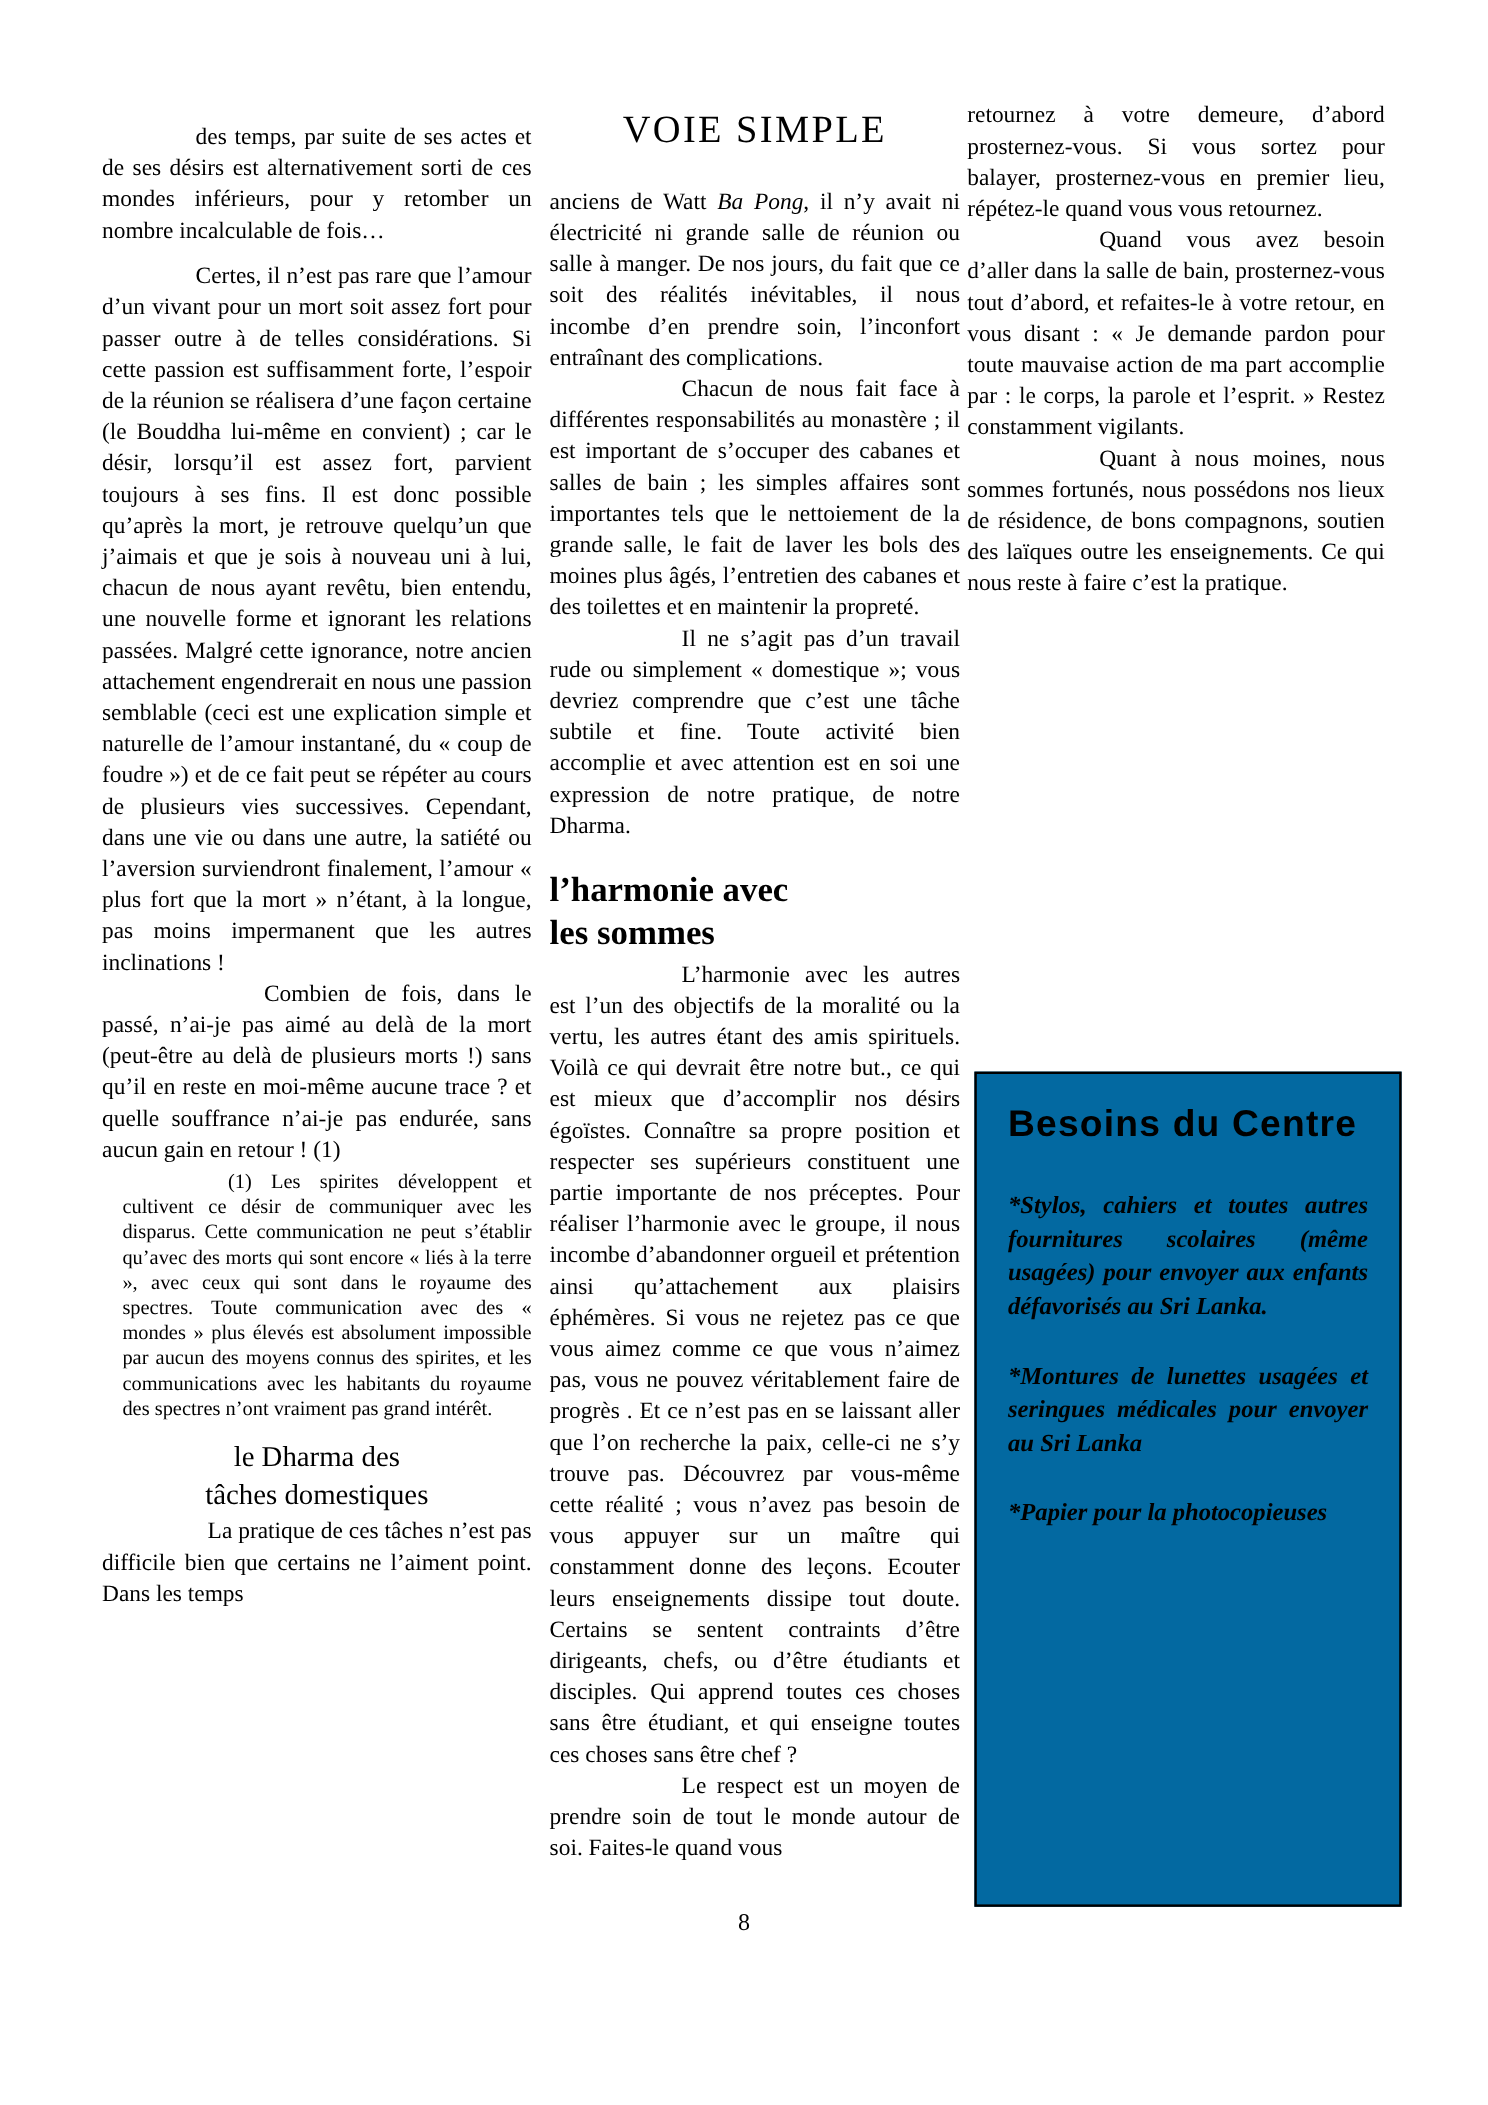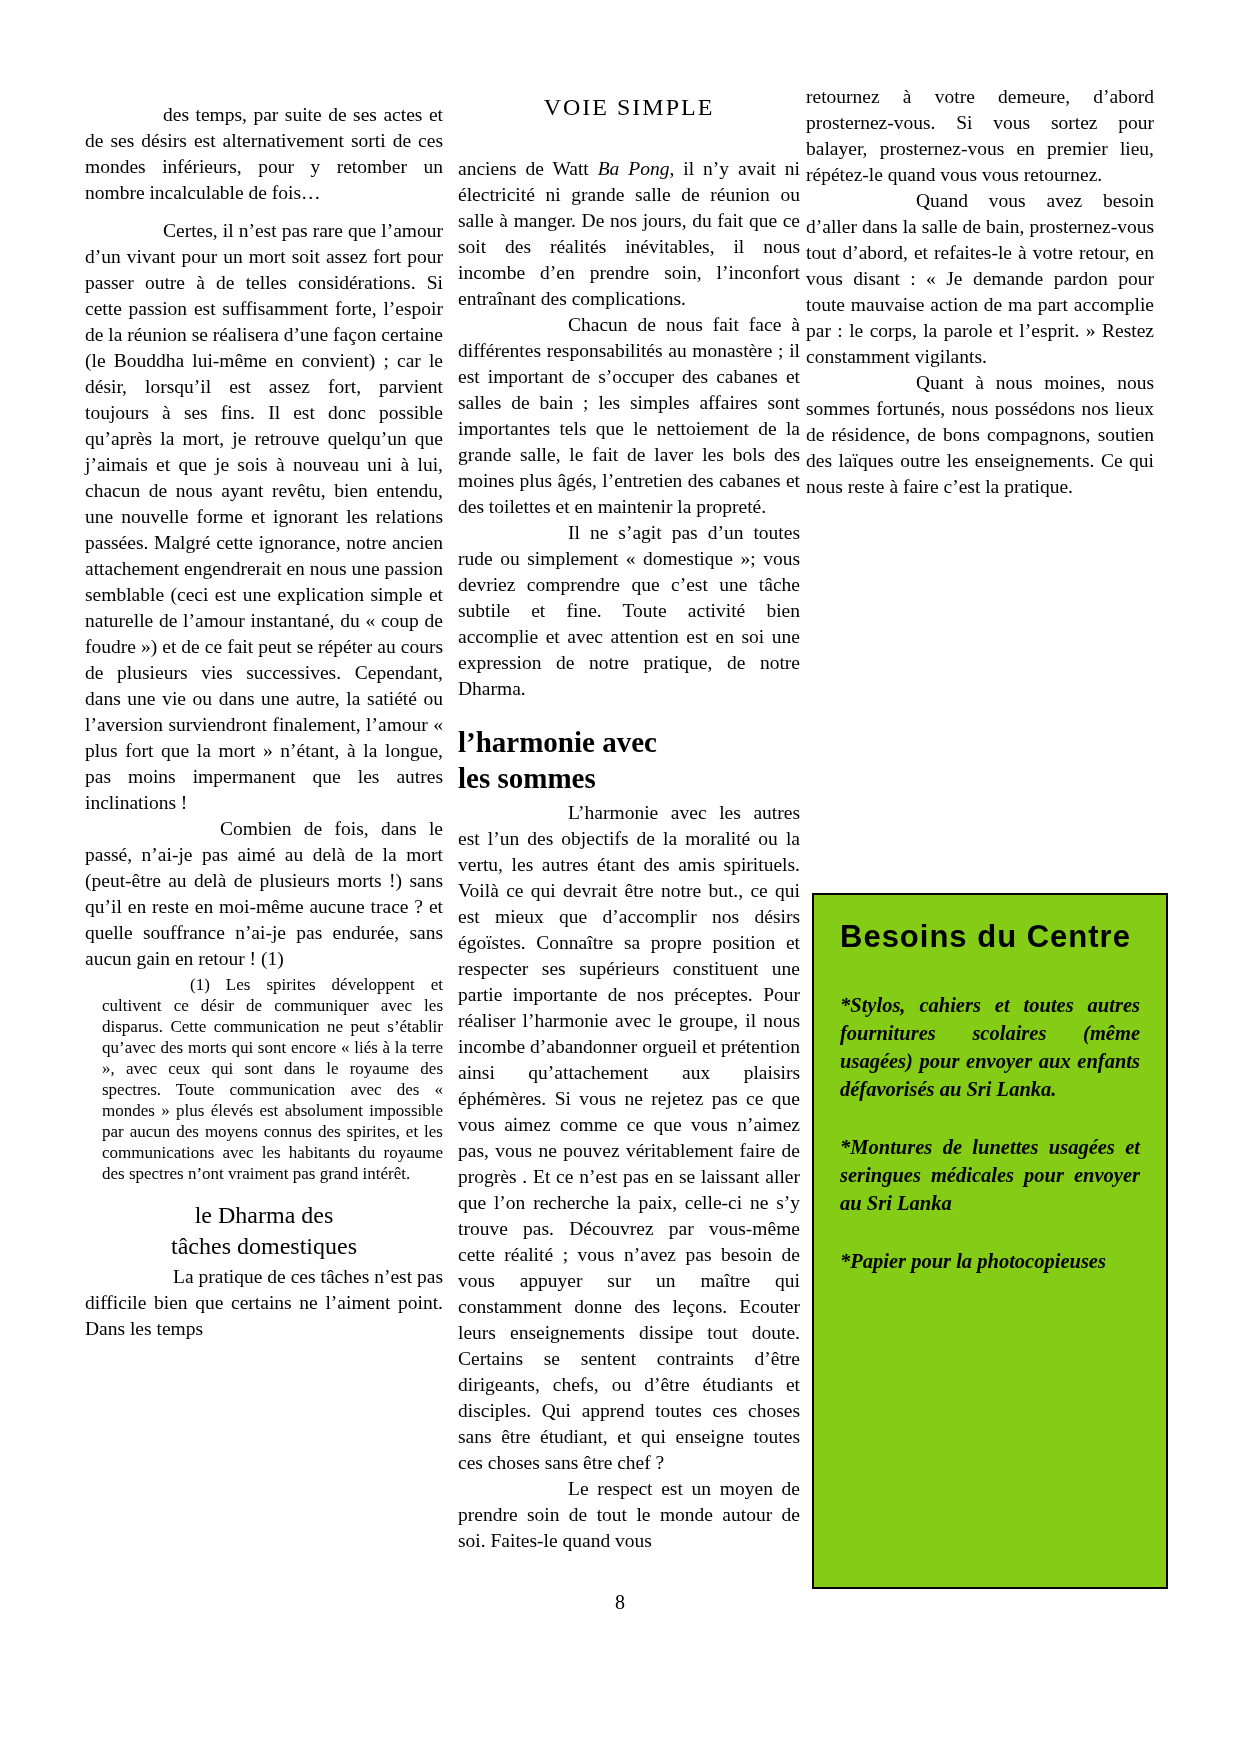--- a/index.html
+++ b/index.html
@@ -41,21 +41,21 @@
   .dharma-heading {
     margin: 16px 0 2px 0;
     font-size: 24px;
     line-height: 31px;
     text-align: center;
     font-weight: normal;
   }
 
   .voie-title {
     margin: 0 0 30px 0;
-    font-size: 24px;
+    font-size: 32px;
     line-height: 38px;
     text-align: center;
     font-weight: normal;
     letter-spacing: 2px;
     white-space: nowrap;
   }
 
   .harmonie-heading {
     margin: 22px 0 4px 0;
     font-size: 29px;
@@ -113,33 +113,33 @@
     <p class="body ind-xl">Combien de fois, dans le passé, n’ai-je pas aimé au delà de la mort (peut-être au delà de plusieurs morts !) sans qu’il en reste en moi-même aucune trace ? et quelle souffrance n’ai-je pas endurée, sans aucun gain en retour ! (1)</p>
     <p class="footnote">(1) Les spirites développent et cultivent ce désir de communiquer avec les disparus. Cette communication ne peut s’établir qu’avec des morts qui sont encore « liés à la terre », avec ceux qui sont dans le royaume des spectres. Toute communication avec des « mondes » plus élevés est absolument impossible par aucun des moyens connus des spirites, et les communications avec les habitants du royaume des spectres n’ont vraiment pas grand intérêt.</p>
     <h2 class="dharma-heading"><span>le Dharma des</span><br><span>tâches domestiques</span></h2>
     <p class="body ind-md">La pratique de ces tâches n’est pas difficile bien que certains ne l’aiment point. Dans les temps</p>
   </div>
 
   <div class="col col2">
     <h1 class="voie-title">VOIE SIMPLE</h1>
     <p class="body"><span>anciens de Watt </span><span class="italic-run">Ba Pong</span><span>, il n’y avait ni électricité ni grande salle de réunion ou salle à manger. De nos jours, du fait que ce soit des réalités inévitables, il nous incombe d’en prendre soin, l’inconfort entraînant des complications.</span></p>
     <p class="body ind-lg">Chacun de nous fait face à différentes responsabilités au monastère ; il est important de s’occuper des cabanes et salles de bain ; les simples affaires sont importantes tels que le nettoiement de la grande salle, le fait de laver les bols des moines plus âgés, l’entretien des cabanes et des toilettes et en maintenir la propreté.</p>
-    <p class="body ind-lg">Il ne s’agit pas d’un toutes rude ou simplement « domestique »; vous devriez comprendre que c’est une tâche subtile et fine. Toute activité bien accomplie et avec attention est en soi une expression de notre pratique, de notre Dharma.</p>
+    <p class="body ind-lg">Il ne s’agit pas d’un travail rude ou simplement « domestique »; vous devriez comprendre que c’est une tâche subtile et fine. Toute activité bien accomplie et avec attention est en soi une expression de notre pratique, de notre Dharma.</p>
     <h2 class="harmonie-heading"><span>l’harmonie avec</span><br><span>les sommes</span></h2>
     <p class="body ind-lg">L’harmonie avec les autres est l’un des objectifs de la moralité ou la vertu, les autres étant des amis spirituels. Voilà ce qui devrait être notre but., ce qui est mieux que d’accomplir nos désirs égoïstes. Connaître sa propre position et respecter ses supérieurs constituent une partie importante de nos préceptes. Pour réaliser l’harmonie avec le groupe, il nous incombe d’abandonner orgueil et prétention ainsi qu’attachement aux plaisirs éphémères. Si vous ne rejetez pas ce que vous aimez comme ce que vous n’aimez pas, vous ne pouvez véritablement faire de progrès . Et ce n’est pas en se laissant aller que l’on recherche la paix, celle-ci ne s’y trouve pas. Découvrez par vous-même cette réalité ; vous n’avez pas besoin de vous appuyer sur un maître qui constamment donne des leçons. Ecouter leurs enseignements dissipe tout doute. Certains se sentent contraints d’être dirigeants, chefs, ou d’être étudiants et disciples. Qui apprend toutes ces choses sans être étudiant, et qui enseigne toutes ces choses sans être chef ?</p>
     <p class="body ind-lg">Le respect est un moyen de prendre soin de tout le monde autour de soi. Faites-le quand vous</p>
   </div>
 
   <div class="col col3">
     <p class="body">retournez à votre demeure, d’abord prosternez-vous. Si vous sortez pour balayer, prosternez-vous en premier lieu, répétez-le quand vous vous retournez.</p>
     <p class="body ind-lg">Quand vous avez besoin d’aller dans la salle de bain, prosternez-vous tout d’abord, et refaites-le à votre retour, en vous disant : « Je demande pardon pour toute mauvaise action de ma part accomplie par : le corps, la parole et l’esprit. » Restez constamment vigilants.</p>
     <p class="body ind-lg">Quant à nous moines, nous sommes fortunés, nous possédons nos lieux de résidence, de bons compagnons, soutien des laïques outre les enseignements. Ce qui nous reste à faire c’est la pratique.</p>
   </div>
 
-  <div class="needs-box" style="background: #84cc16; border-color: rgb(0, 0, 0);">
+  <div class="needs-box" style="background: #0369a1; border-color: rgb(0, 0, 0);">
     <h2 class="needs-box-title">Besoins du Centre</h2>
     <p class="needs-item">*Stylos, cahiers et toutes autres fournitures scolaires (même usagées) pour envoyer aux enfants défavorisés au Sri Lanka.</p>
     <p class="needs-item">*Montures de lunettes usagées et seringues médicales pour envoyer au Sri Lanka</p>
     <p class="needs-item">*Papier pour la photocopieuses</p>
   </div>
 
   <div class="page-number">8</div>
 
 </div>
 

